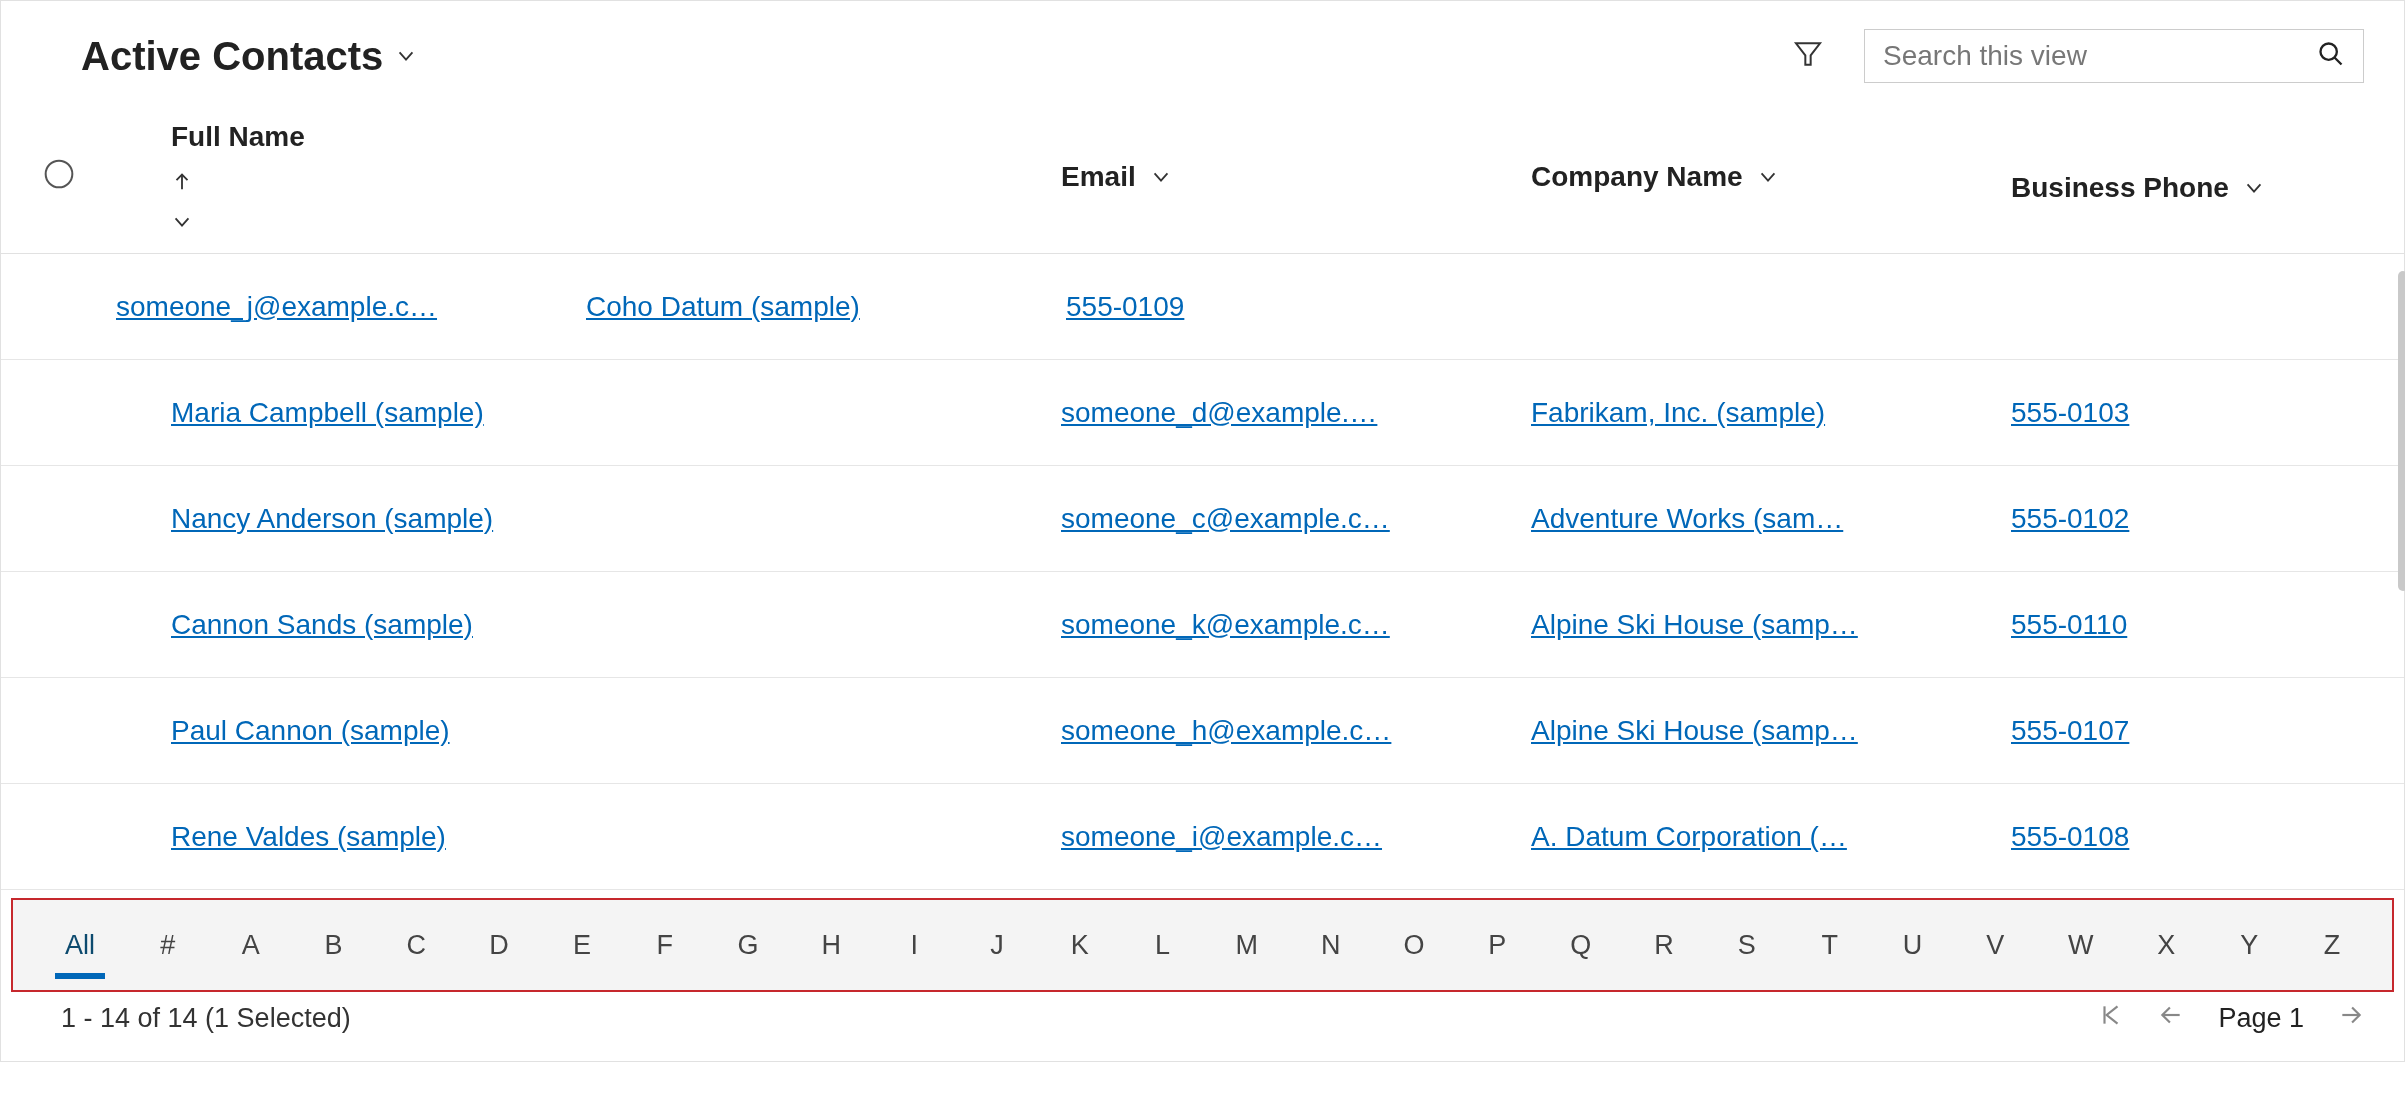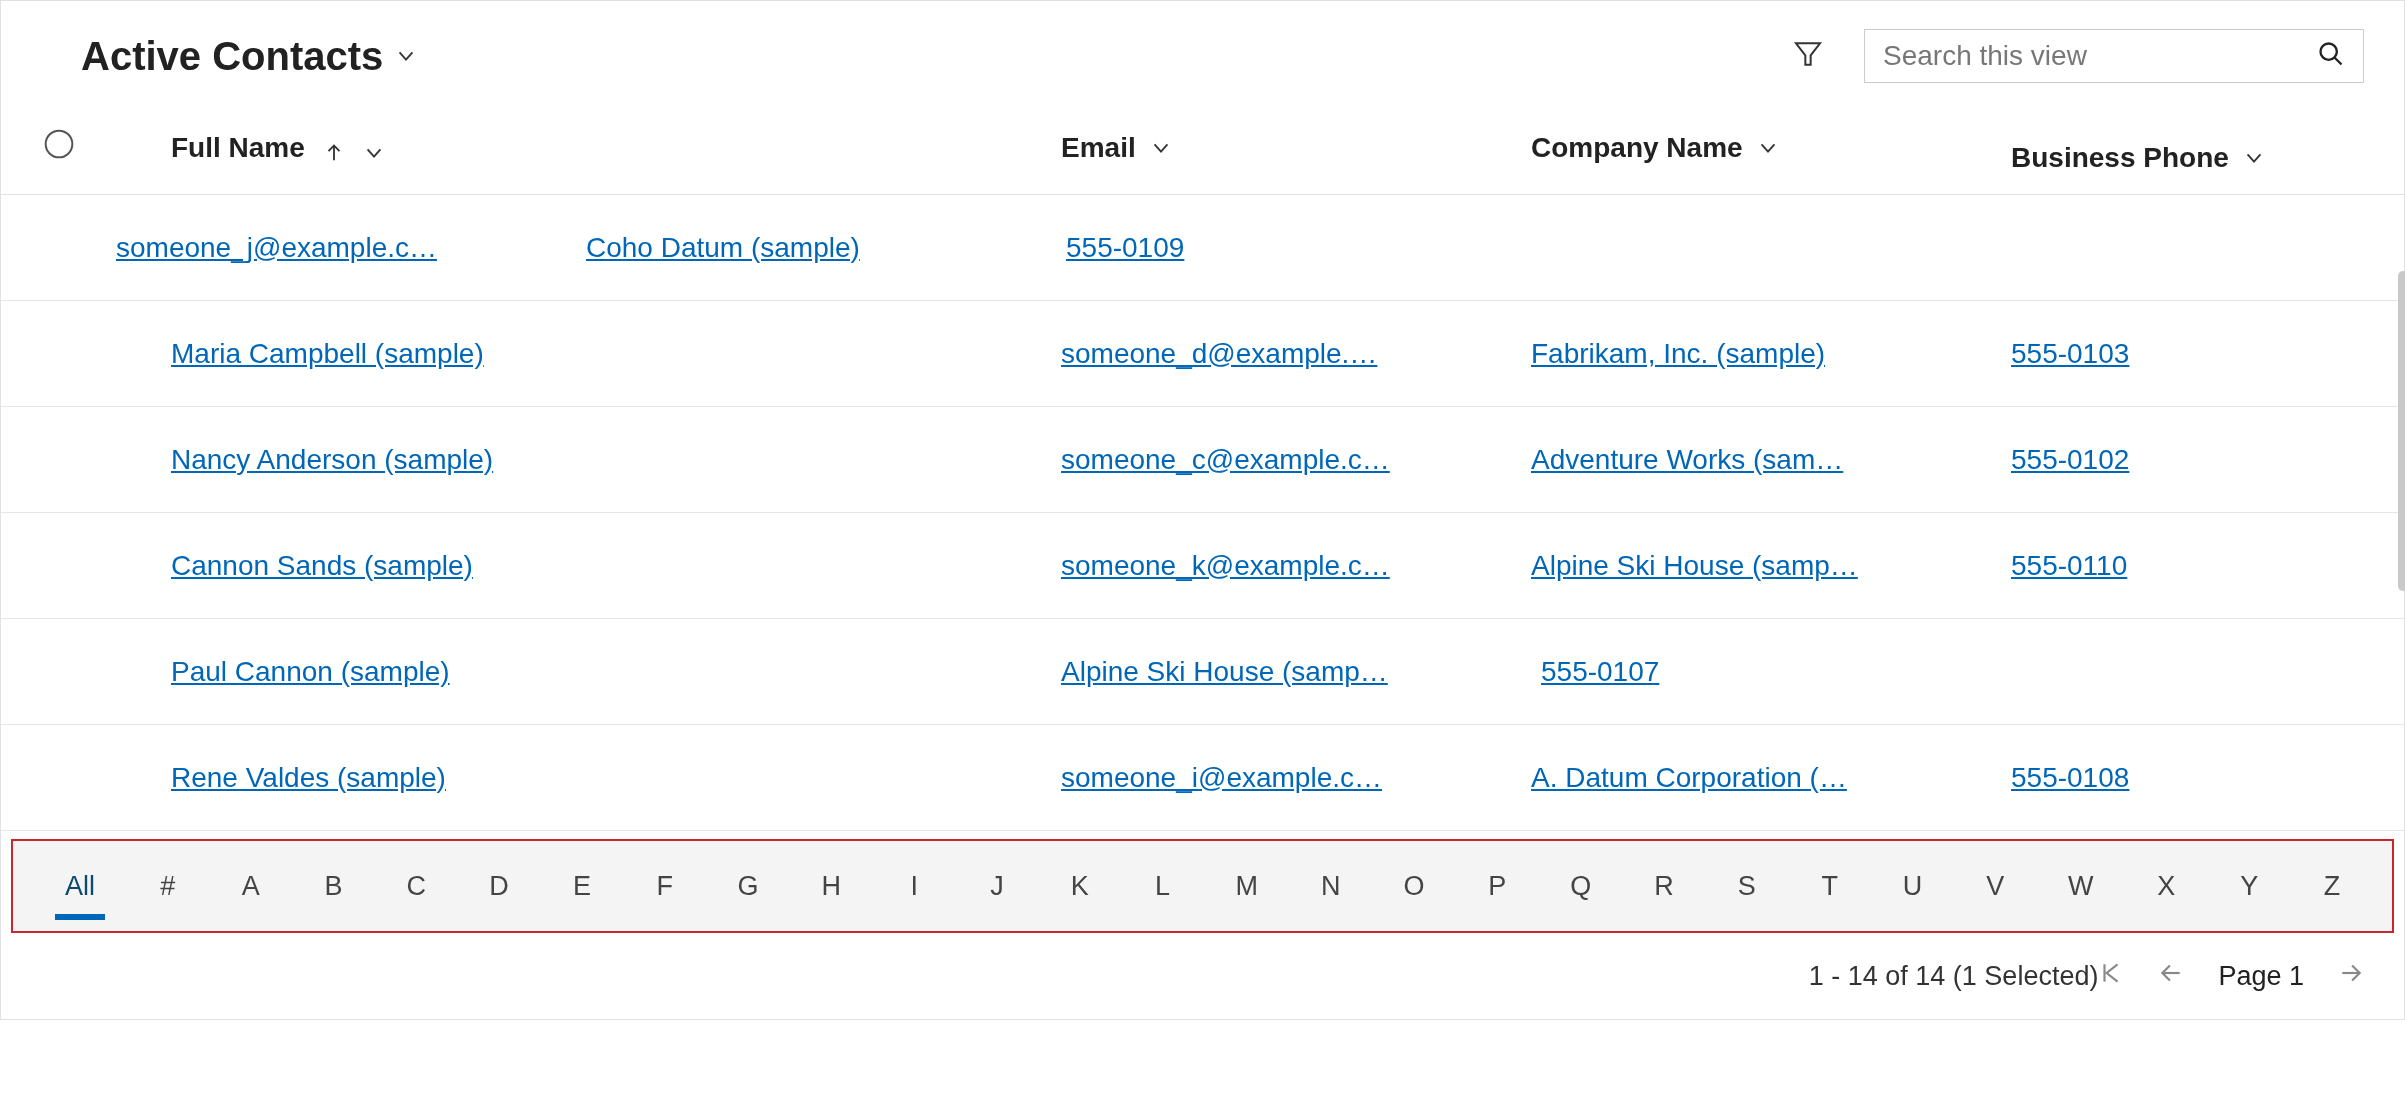--- a/index.html
+++ b/index.html
@@ -57,21 +57,21 @@
   .grid-header {
     display: flex;
     align-items: center;
     padding: 18px 0 20px 0;
     border-bottom: 1px solid #e1e1e1;
     font-size: 28px;
     font-weight: 600;
     color: #222;
   }
   .col-check { width: 115px; display:flex; justify-content:center; }
-  .col-name  { width: 945px; padding-left: 55px; display:flex; align-items:flex-end; gap:18px;}
+  .col-name  { width: 945px; padding-left: 55px; display:flex; align-items:flex-start; gap:18px;flex-direction:column;}
   .col-email { width: 470px; display:flex; align-items:center; gap:14px;}
   .col-company { width: 480px; display:flex; align-items:center; gap:14px;}
   .col-phone { width: 340px; display:flex; align-items:center; gap:14px;margin-top:21px;}
 
   .sort-arrow, .chevron { display:inline-flex; }
   .sort-arrow svg, .chevron svg { width: 22px; height: 22px; stroke:#333; fill:none; stroke-width:2;}
   .check-circle svg { width:32px; height:32px; stroke:#555; fill:none; stroke-width:1.5;}
 
   .grid-body { }
   .row {
@@ -114,25 +114,24 @@
   .alpha-item.active {
     border-bottom: 6px solid #0067b8;
     color: #0c4a6e;
     font-weight: 400;
     padding-bottom: 12px;
   }
 
   .footer {
     display:flex;
     align-items:center;
-    justify-content: flex-end;
-    padding: 27px 40px 26px 60px;
+    justify-content: space-between;
+    padding: 10px 40px 26px 60px;
     font-size: 27px;
     color: #333;
-    margin-left: 40px;
   }
   .pager { display:flex; align-items:center; gap: 34px; color:#777; }
   .pager .page-label { color:#222; }
   .pager svg { width:26px; height:26px; stroke:#888; fill:none; stroke-width:2; }
 
   .scroll-ind {
     position:absolute;
     right: -4px;
     top: 270px;
     width: 10px;
@@ -245,20 +244,21 @@
       <div class="row">
         <div class="col-check"></div>
         <div class="cell cell-name"><span class="link">Cannon Sands (sample)</span></div>
         <div class="cell cell-email"><span class="link">someone_k@example.c…</span></div>
         <div class="cell cell-company"><span class="link">Alpine Ski House (samp…</span></div>
         <div class="cell cell-phone"><span class="link">555-0110</span></div>
       </div>
       <div class="row">
         <div class="col-check"></div>
         <div class="cell cell-name"><span class="link">Paul Cannon (sample)</span></div>
+        <div class="cell cell-email"><span class="link">someone_h@example.c…</span></div>
         <div class="cell cell-company"><span class="link">Alpine Ski House (samp…</span></div>
         <div class="cell cell-phone"><span class="link">555-0107</span></div>
       </div>
       <div class="row">
         <div class="col-check"></div>
         <div class="cell cell-name"><span class="link">Rene Valdes (sample)</span></div>
         <div class="cell cell-email"><span class="link">someone_i@example.c…</span></div>
         <div class="cell cell-company"><span class="link">A. Datum Corporation (…</span></div>
         <div class="cell cell-phone"><span class="link">555-0108</span></div>
       </div>

